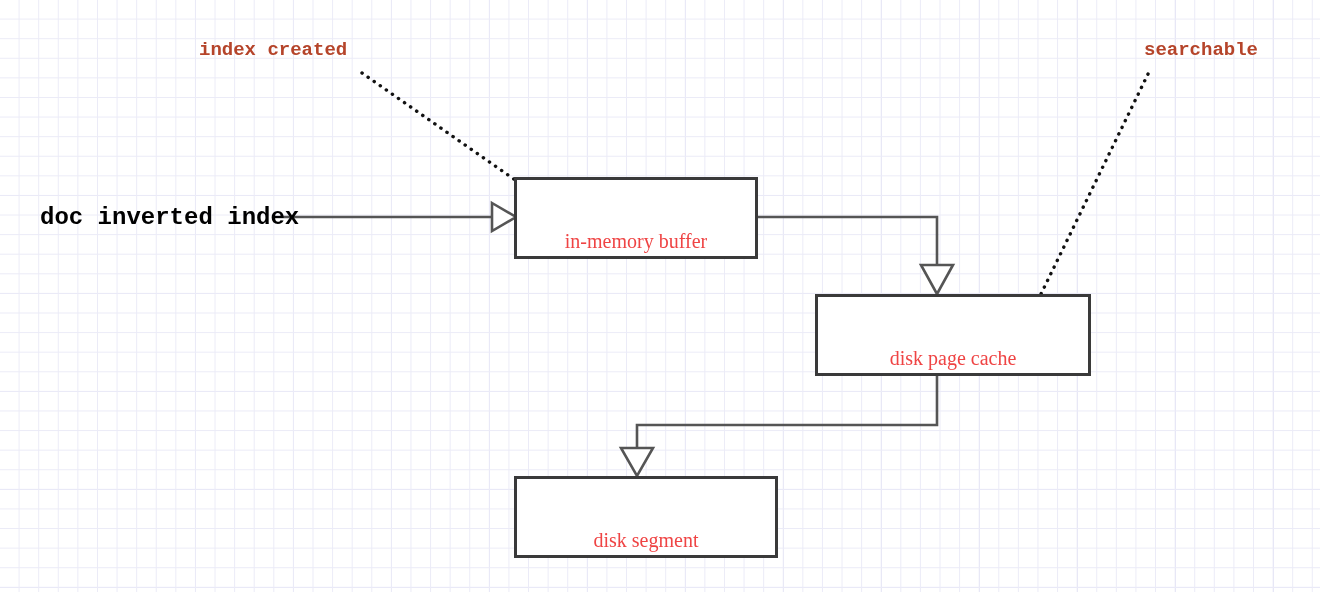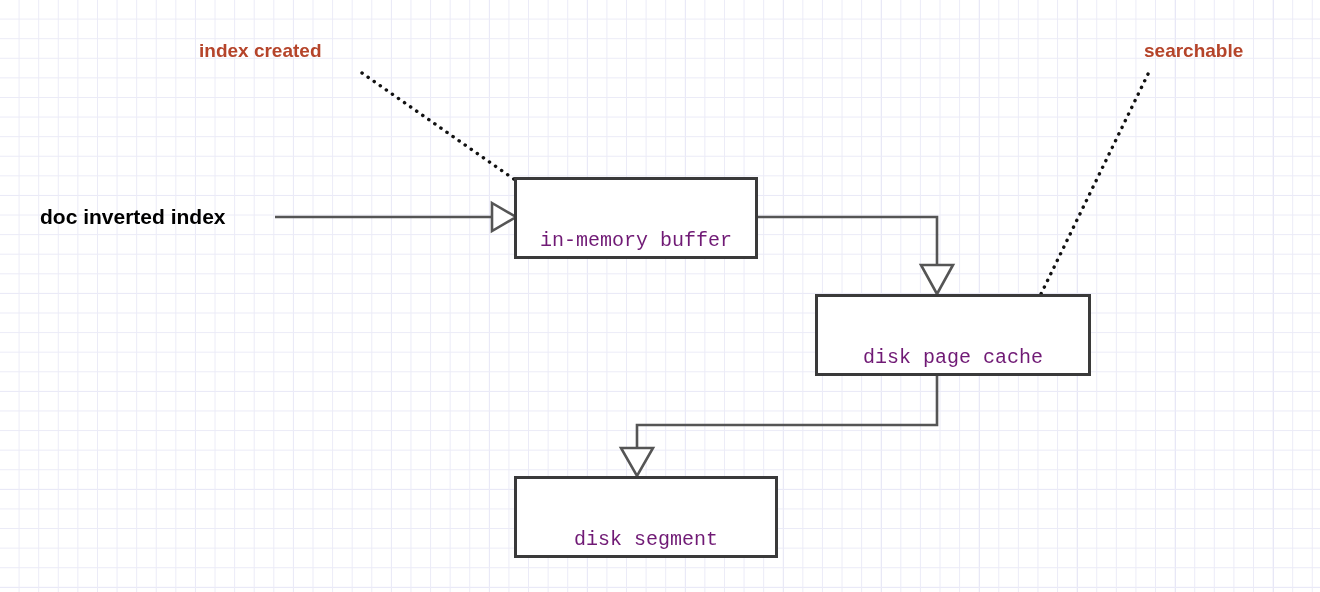--- a/index.html
+++ b/index.html
@@ -36,35 +36,35 @@
   .node-box {
     position: absolute;
     box-sizing: border-box;
     background: #ffffff;
     border: 3px solid #3a3a3a;
     display: flex;
     align-items: center;
     justify-content: center;
   }
   .node-label {
-    font-family: Liberation Mono, monospace;
+    font-family: Liberation Serif, serif;
     font-size: 20px;
-    color: #701a75;
+    color: #ef4444;
     line-height: 1;
     white-space: nowrap;
     margin-top: 45px;
   }
   .free-label {
     position: absolute;
-    font-family: Liberation Sans, sans-serif;
+    font-family: Liberation Mono, monospace;
     white-space: nowrap;
     line-height: 1;
   }
   .label-black {
-    font-size: 21px;
+    font-size: 24px;
     font-weight: bold;
     color: #000000;
   }
   .label-red {
     font-size: 19px;
     font-weight: bold;
     color: #b5442a;
   }
 </style>
 </head>

